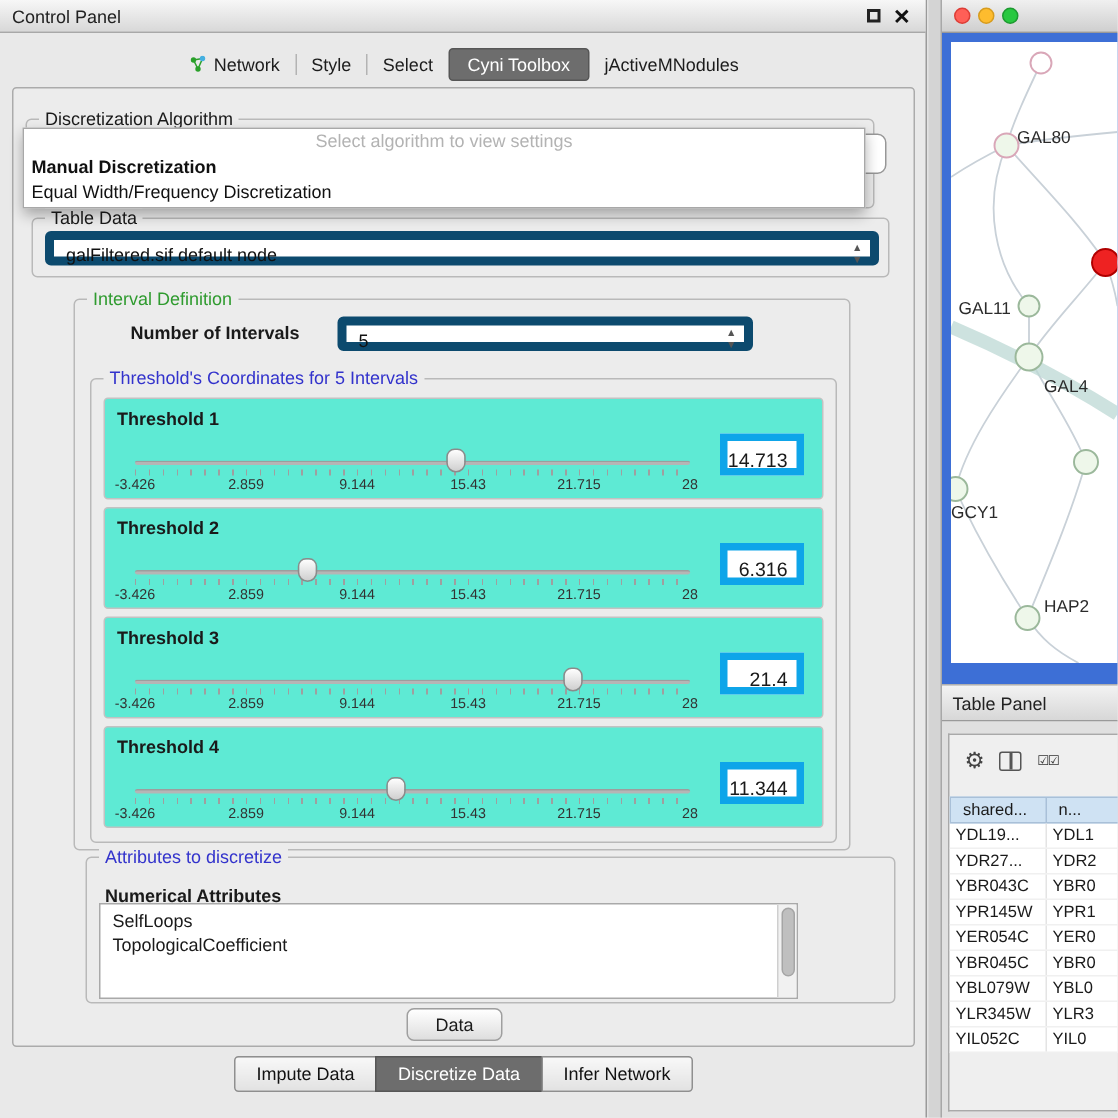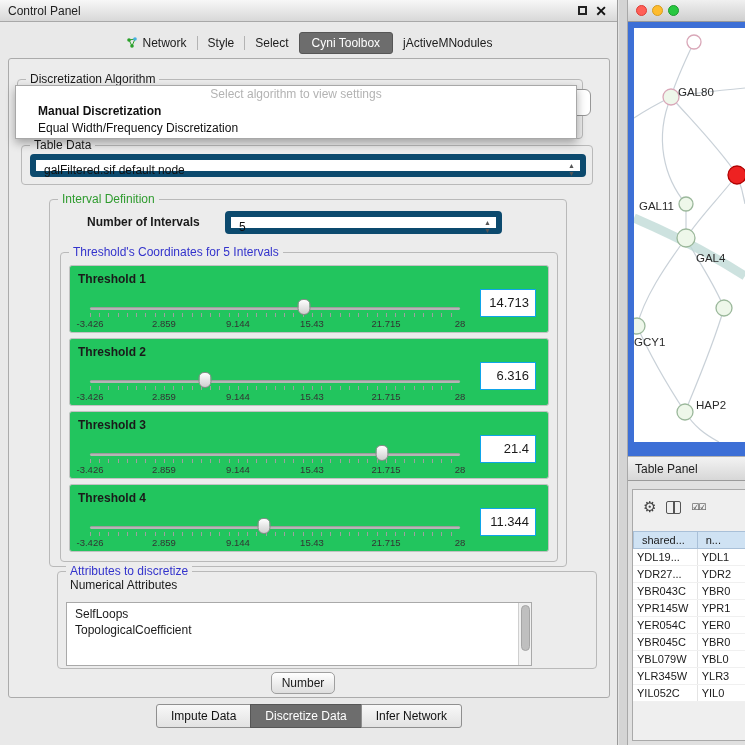--- a/index.html
+++ b/index.html
@@ -24,56 +24,56 @@
   .gtitle{position:absolute;top:-8px;left:8px;background:#ececec;padding:0 4px;white-space:nowrap}
   .gtitle.green{color:#2f9b2f}
   .gtitle.blue{color:#3333cc}
 
   
   .algo-group{left:8px;top:20px;width:566px;height:60px}
   .algo-combo{position:absolute;left:16px;top:30px;width:566px;height:27px;background:#fff;border:1px solid #979797;border-radius:6px}
   .popup{position:absolute;left:6px;top:26px;width:562px;height:54px;background:#fff;border:1px solid #a8a8a8;
          box-shadow:0 4px 9px rgba(0,0,0,.32);z-index:50}
   .popup .prompt{height:17px;text-align:center;color:#b3b3b3;line-height:16px}
-  .popup .item{height:17px;line-height:17px;padding-left:22px;color:#111}
+  .popup .item{height:17px;line-height:17px;padding-left:5px;color:#111}
   .popup .item.bold{font-weight:bold}
 
   
   .tdata-group{left:12px;top:86px;width:572px;height:40px}
   .combo{position:absolute;background:#fff;border:6px solid #0c4a6e;border-radius:4px;line-height:21px;padding-left:8px;color:#111}
   .combo .updown{position:absolute;right:5px;top:2px;font-size:7px;line-height:8px;color:#555;text-align:center}
 
   
   .interval-group{left:40px;top:140px;width:518px;height:368px}
   .noi-label{position:absolute;left:37px;top:15px;font-weight:bold}
   .noi-combo{left:175px;top:11px;width:277px;height:23px}
 
   .thr-group{position:absolute;left:10px;top:52px;width:498px;height:310px;border:1px solid #b9c;border-color:#b9b9b9;border-radius:4px}
-  .thr-panel{position:absolute;left:8px;width:480px;height:68px;border:1px solid #c2c2c2;border-radius:3px;background:#22c55e}
+  .thr-panel{position:absolute;left:8px;width:480px;height:68px;border:1px solid #c2c2c2;border-radius:3px;background:#5eead4}
   .thr-label{position:absolute;left:8px;top:6px;font-weight:bold}
   .sl-wrap{position:absolute;left:20px;top:38px;width:370px;height:26px}
   .sl-track{position:absolute;left:0;top:3px;width:100%;height:3px;background:#b5b5b5;border-radius:2px;border-top:1px solid #9d9d9d}
   .sl-ticks{position:absolute;left:0;top:9px;width:100%;height:4px;
             background:repeating-linear-gradient(to right,#9f9f9f 0 1px,transparent 1px 9.25px)}
   .sl-thumb{position:absolute;top:-5px;width:13px;height:16px;transform:translateX(-50%);
             background:linear-gradient(#fefefe,#cfcfcf);border:1px solid #8b8b8b;border-radius:6px 6px 7px 7px}
   .sl-labels{position:absolute;left:20px;top:52px;width:370px;height:11px;font-size:9.5px;color:#333}
   .sl-labels span{position:absolute;transform:translateX(-50%);white-space:nowrap}
   .sl-labels span:nth-child(1){left:0}
   .sl-labels span:nth-child(2){left:20%}
   .sl-labels span:nth-child(3){left:40%}
   .sl-labels span:nth-child(4){left:60%}
   .sl-labels span:nth-child(5){left:80%}
   .sl-labels span:nth-child(6){left:100%}
-  .thr-value{position:absolute;right:12px;top:23px;width:56px;height:28px;background:#fff;border:1px solid #0ea5e9;
+  .thr-value{position:absolute;right:12px;top:23px;width:56px;height:28px;background:#fff;border:5px solid #0ea5e9;
              text-align:right;line-height:26px;padding-right:6px;font-size:13px}
 
   
   .attr-group{left:48px;top:512px;width:540px;height:98px}
-  .attr-label{position:absolute;left:12px;top:6px;font-weight:normal}
+  .attr-label{position:absolute;left:12px;top:18px;font-weight:bold}
   .attr-list{position:absolute;left:8px;top:30px;width:466px;height:64px;background:#fff;border:1px solid #a9a9a9;overflow:hidden;padding-top:3px}
   .attr-item{height:16px;line-height:16px;padding-left:8px}
   .attr-scroll{position:absolute;right:0;top:0;width:13px;height:100%;background:#f1f1f1;border-left:1px solid #cfcfcf}
   .attr-thumb{position:absolute;left:1.5px;top:2px;width:9px;height:46px;background:#bfbfbf;border-radius:5px;border:1px solid #a5a5a5}
 
   .apply-btn{position:absolute;left:262px;top:613px;width:64px;height:22px;border:1px solid #9f9f9f;border-radius:5px;
              background:linear-gradient(#ffffff,#dedede);text-align:center;line-height:20px}
 
   .bottom-tabs{position:absolute;left:0;top:704px;width:618px;display:flex;justify-content:center}
   .btab{border:1px solid #8f8f8f;background:linear-gradient(#f8f8f8,#e2e2e2);padding:4px 14px;margin-left:-1px;color:#111;white-space:nowrap}
@@ -266,21 +266,21 @@
       <span class="attr-label">Numerical Attributes</span>
       <div class="attr-list">
         <div class="attr-item">SelfLoops</div>
         <div class="attr-item">TopologicalCoefficient</div>
         <div class="attr-scroll">
           <div class="attr-thumb"></div>
         </div>
       </div>
     </div>
 
-    <div class="apply-btn">Number</div>
+    <div class="apply-btn">Data</div>
   </div>
 
   <div class="bottom-tabs">
     <div class="btab">Impute Data</div>
     <div class="btab sel">Discretize Data</div>
     <div class="btab">Infer Network</div>
   </div>
 </div>
 
 <div id="divider"></div>

